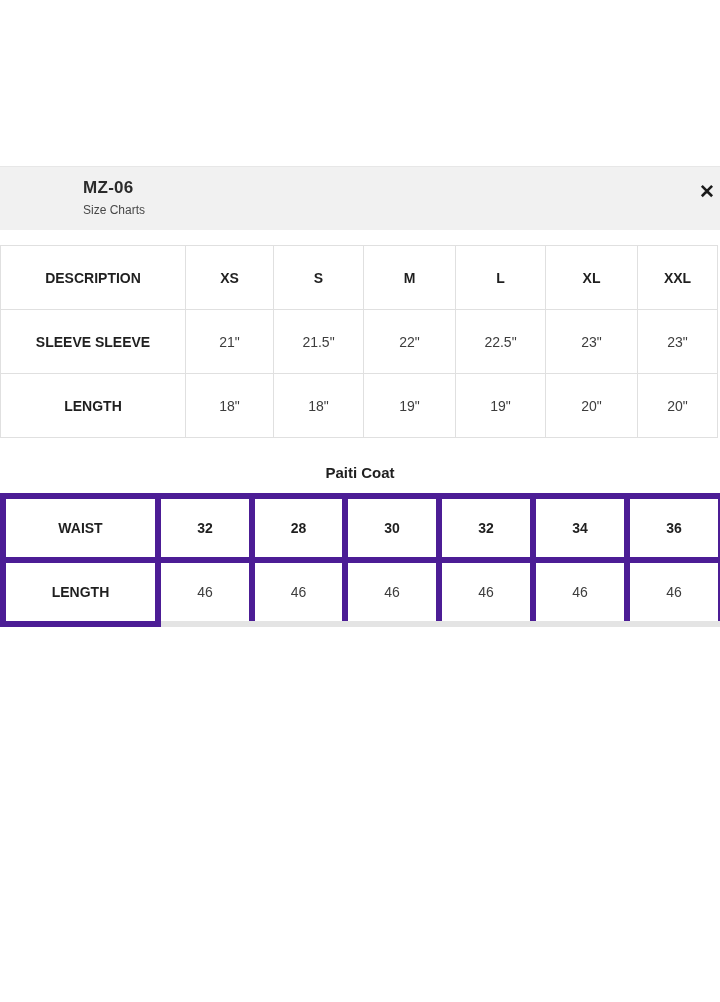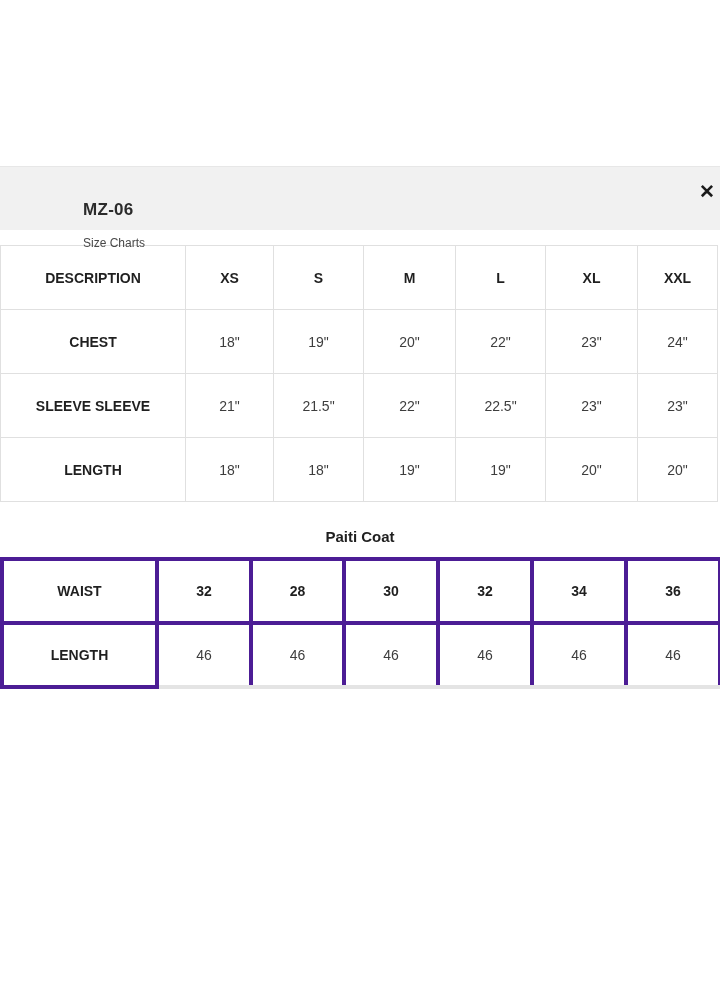--- a/index.html
+++ b/index.html
@@ -14,26 +14,25 @@
     background: #f1f1f1;
     border-top: 1px solid #e7e7e7;
     padding: 11px 0 0 83px;
   }
   .modal-title {
     font-size: 17px;
     font-weight: bold;
     color: #2b2b2b;
     letter-spacing: 0.3px;
     line-height: 1.2;
-    margin-top: 22px;
   }
   .modal-subtitle {
     font-size: 12px;
     color: #484848;
-    margin-top: 16px;
+    margin-top: 5px;
   }
   .close-btn {
     position: absolute;
     top: 12px;
     right: 0px;
     width: 26px;
     height: 26px;
     background: transparent;
     border: none;
     cursor: pointer;
@@ -62,21 +61,21 @@
   .coat-title {
     margin: 26px 0 12px 0;
     text-align: center;
     font-size: 15px;
     font-weight: bold;
     color: #1f1f1f;
   }
 
   .coat-table { width: 718px; }
   .coat-table th, .coat-table td {
-    border: 4px solid #4c1d95;
+    border: 6px solid #4c1d95;
     height: 64px;
     text-align: center;
     vertical-align: middle;
     font-size: 14px;
   }
   .coat-table th { font-weight: bold; color: #1f1f1f; }
   .coat-table td { font-weight: normal; color: #3d3d3d; }
   .coat-table tr:last-child td { border-bottom-color: #e4e4e4; }
 </style>
 </head>
@@ -110,29 +109,20 @@
         <th>DESCRIPTION</th>
         <th>XS</th>
         <th>S</th>
         <th>M</th>
         <th>L</th>
         <th>XL</th>
         <th>XXL</th>
       </tr>
     </thead>
     <tbody>
-      <tr>
-        <th>CHEST</th>
-        <td>18"</td>
-        <td>19"</td>
-        <td>20"</td>
-        <td>22"</td>
-        <td>23"</td>
-        <td>24"</td>
-      </tr>
       <tr>
         <th>SLEEVE SLEEVE</th>
         <td>21"</td>
         <td>21.5"</td>
         <td>22"</td>
         <td>22.5"</td>
         <td>23"</td>
         <td>23"</td>
       </tr>
       <tr>

